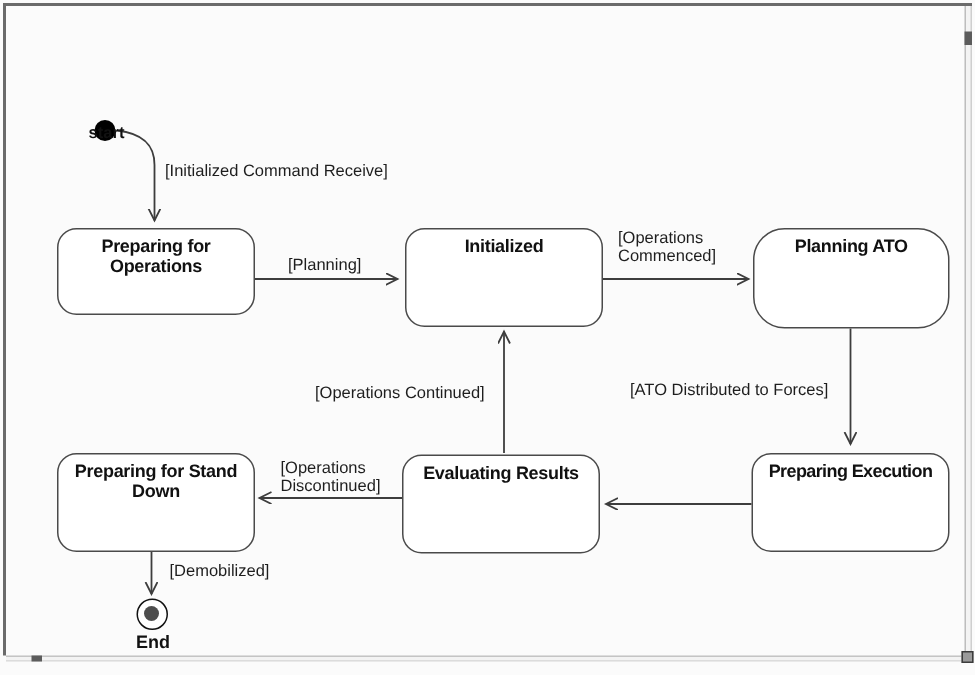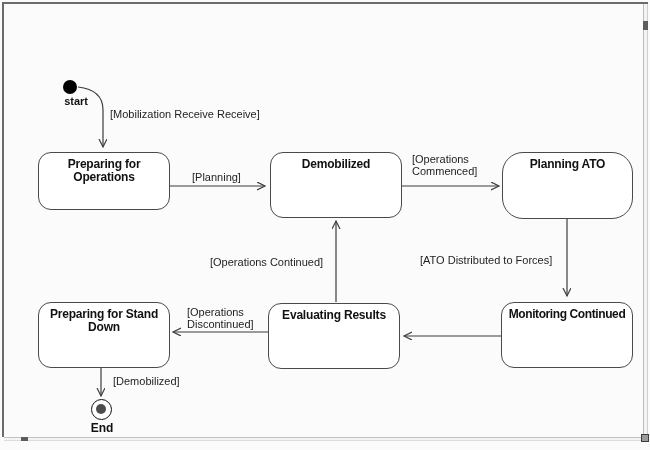--- a/index.html
+++ b/index.html
@@ -64,54 +64,54 @@
       <path d="M 402 186 L 499 186" marker-end="url(#openArrow)"></path>
       <path d="M 567 219 L 567 296" marker-end="url(#openArrow)"></path>
       <path d="M 501 336 L 404 336" marker-end="url(#openArrow)"></path>
       <path d="M 336 302 L 336 221" marker-end="url(#openArrow)"></path>
       <path d="M 268 332 L 173 332" marker-end="url(#openArrow)"></path>
       <path d="M 101 368 L 101 396" marker-end="url(#openArrow)"></path>
     </g>
   </svg>
 
   <div class="start-dot"></div>
-  <div class="node-label" style="left:54px;top:95px;width:34px;text-align:right;">start</div>
+  <div class="node-label" style="left:54px;top:83px;width:34px;">start</div>
 
   <div class="state" style="left:38px;top:152px;width:132px;height:58px;">
     <div class="state-title">Preparing for
 Operations</div>
   </div>
 
   <div class="state" style="left:270px;top:152px;width:132px;height:66px;">
-    <div class="state-title">Demobilized</div>
+    <div class="state-title">Initialized</div>
   </div>
 
   <div class="state" style="left:502px;top:152px;width:131px;height:67px;border-radius:21px;">
     <div class="state-title">Planning ATO</div>
   </div>
 
   <div class="state" style="left:501px;top:302px;width:132px;height:66px;">
-    <div class="state-title" style="letter-spacing:-0.4px;">Monitoring Continued</div>
+    <div class="state-title" style="letter-spacing:-0.4px;">Preparing Execution</div>
   </div>
 
   <div class="state" style="left:268px;top:303px;width:132px;height:66px;">
     <div class="state-title">Evaluating Results</div>
   </div>
 
   <div class="state" style="left:38px;top:302px;width:132px;height:66px;">
     <div class="state-title">Preparing for Stand
 Down</div>
   </div>
 
   <div class="end-outer">
     <div class="end-inner"></div>
   </div>
   <div class="node-label" style="left:88px;top:421px;width:28px;font-size:12px;">End</div>
 
-  <div class="lbl" style="left:110px;top:108px;">[Mobilization Receive Receive]</div>
+  <div class="lbl" style="left:110px;top:108px;">[Initialized Command Receive]</div>
   <div class="lbl" style="left:192px;top:171px;">[Planning]</div>
   <div class="lbl" style="left:412px;top:153px;">[Operations
 Commenced]</div>
   <div class="lbl" style="left:420px;top:254px;">[ATO Distributed to Forces]</div>
   <div class="lbl" style="left:210px;top:256px;">[Operations Continued]</div>
   <div class="lbl" style="left:187px;top:306px;">[Operations
 Discontinued]</div>
   <div class="lbl" style="left:113px;top:375px;">[Demobilized]</div>
 
 </div>

